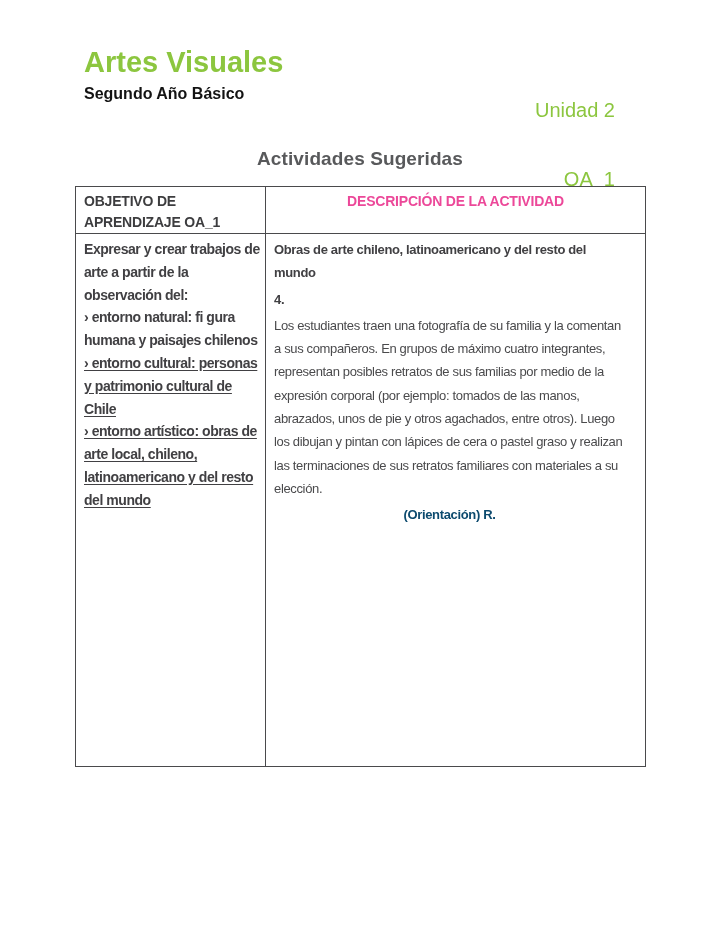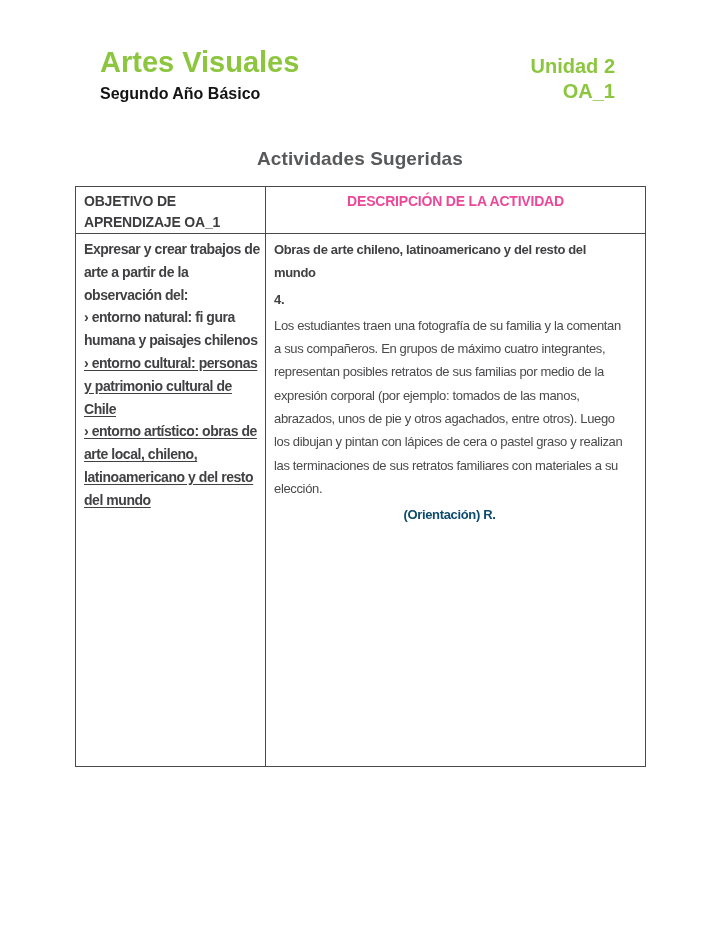--- a/index.html
+++ b/index.html
@@ -11,21 +11,21 @@
     width: 720px;
     height: 932px;
     background: #ffffff;
     overflow: hidden;
   }
 
   
   .header {
     position: absolute;
     top: 46px;
-    left: 100px;
+    left: 84px;
     right: 105px;
     display: flex;
     justify-content: space-between;
     align-items: flex-start;
   }
   .brand-title {
     font-size: 29px;
     font-weight: bold;
     color: #8CC63F;
     line-height: 32px;
@@ -38,24 +38,25 @@
     line-height: 24px;
     margin-top: 4px;
     white-space: nowrap;
   }
   .unit-block {
     text-align: right;
     margin-top: 8px;
   }
   .unit-label, .oa-label {
     font-size: 20px;
-    font-weight: bold;
+    font-weight: normal;
     color: #8CC63F;
     line-height: 25px;
     white-space: nowrap;
+    margin-top: 44px;
   }
 
   
   .section-title {
     position: absolute;
     top: 148px;
     left: 0;
     width: 100%;
     text-align: center;
     font-size: 19px;

